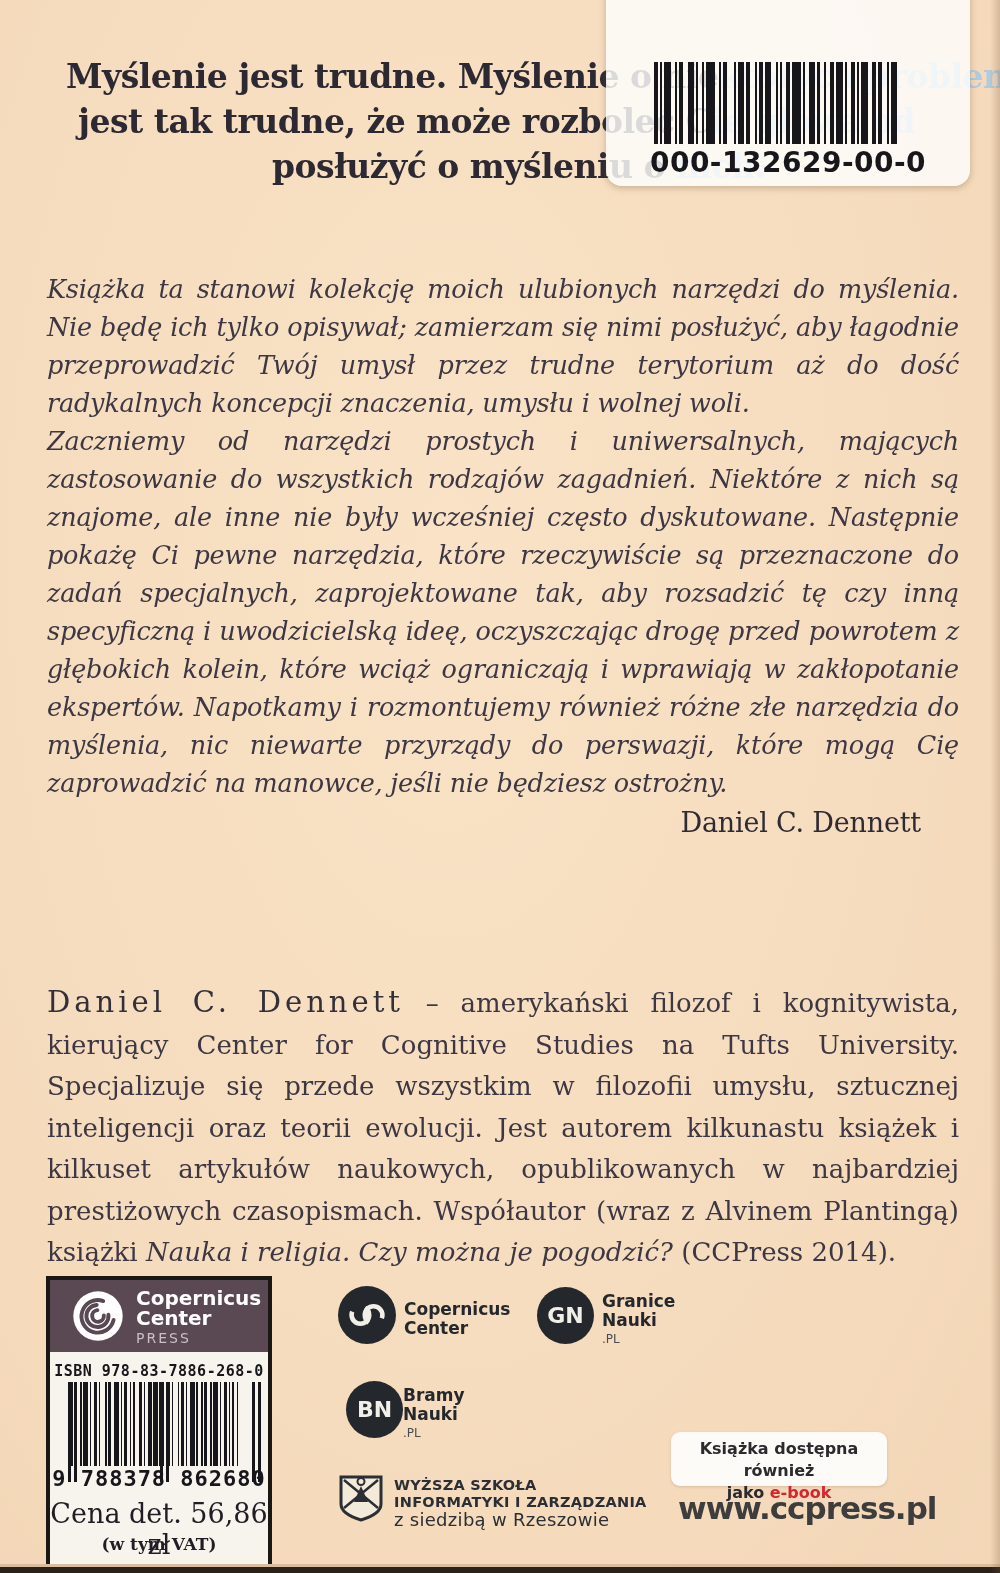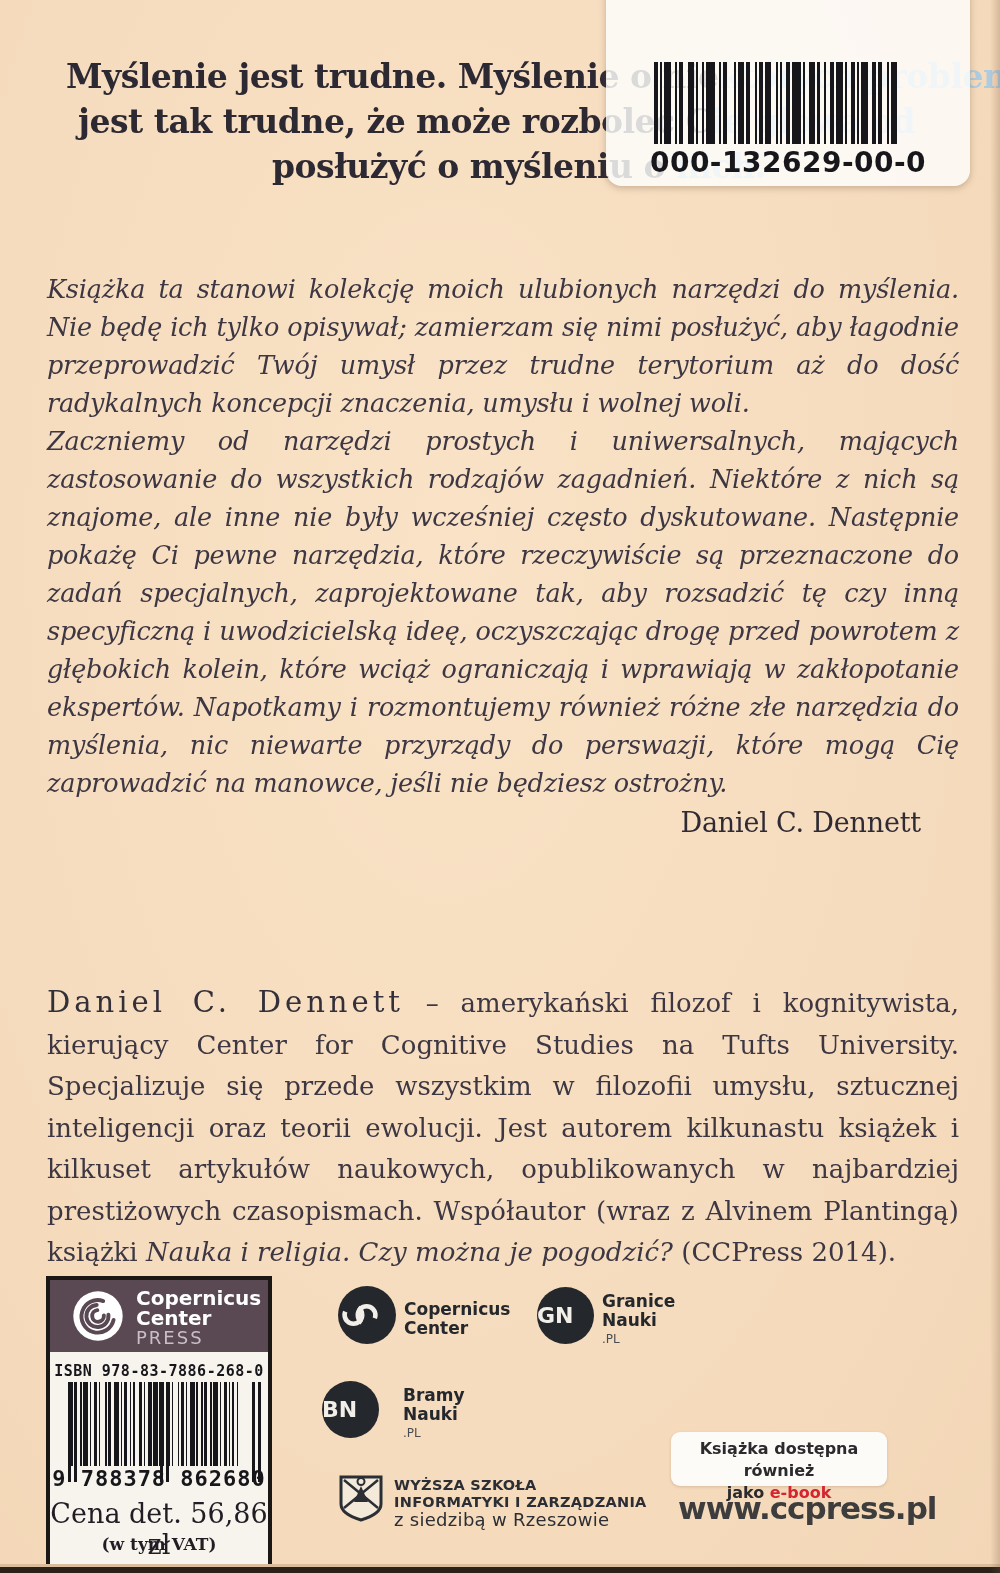--- a/index.html
+++ b/index.html
@@ -85,21 +85,21 @@
   .pb-band{
     position:absolute;left:0;top:0;width:100%;height:72px;
     background:#5a4853;
   }
   .pb-logo-circle{position:absolute;left:22px;top:10px;width:52px;height:52px;}
   .pb-names{
     position:absolute;left:86px;top:8px;
     font-family:"DejaVu Sans", sans-serif;color:#ffffff;
     font-weight:bold;font-size:20px;line-height:20px;
   }
-  .pb-press{font-weight:normal;font-size:18px;color:#c9bfc6;letter-spacing:2px;}
+  .pb-press{font-weight:normal;font-size:14px;color:#c9bfc6;letter-spacing:2px;}
   .pb-isbn{
     position:absolute;top:82px;left:0;width:100%;text-align:center;
     font-family:"DejaVu Sans Mono", monospace;
     font-weight:bold;font-size:15px;letter-spacing:0.5px;color:#17161a;
   }
   .ean{
     position:absolute;top:102px;left:18px;width:192px;height:84px;
     white-space:nowrap;overflow:hidden;
   }
   .guard{position:absolute;width:3px;height:100px;background:#17161a;top:102px;}
@@ -116,21 +116,21 @@
   .pb-vat{
     position:absolute;top:254px;left:0;width:100%;text-align:center;
     font-weight:bold;font-size:17px;color:#211d24;
   }
   
   .logo-circle{
     position:absolute;border-radius:50%;
     background:#24272c;
     color:#f2efe9;
     font-family:"DejaVu Sans", sans-serif;font-weight:bold;
-    display:flex;align-items:center;justify-content:flex-start;
+    display:flex;align-items:center;justify-content:center;
   }
   .logo-label{
     position:absolute;
     font-family:"DejaVu Sans", sans-serif;font-weight:bold;
     font-size:17px;line-height:19px;color:#24272c;
   }
   .logo-suffix{font-weight:normal;font-size:12px;color:#4a4d52;}
   .wsiz-crest{position:absolute;left:338px;top:1474px;width:46px;height:48px;}
   .wsiz-label{
     position:absolute;left:394px;top:1477px;
@@ -223,21 +223,21 @@
 
   <div class="logo-circle" style="left:537px;top:1287px;width:57px;height:57px;font-size:22px;">
       <span>GN</span>
     </div>
   <div class="logo-label" style="left:602px;top:1292px;">
     <div>Granice</div>
     <div>Nauki</div>
     <div class="logo-suffix">.PL</div>
   </div>
 
-  <div class="logo-circle" style="left:322px;top:1381px;width:57px;height:57px;font-size:22px;">
+  <div class="logo-circle" style="left:346px;top:1381px;width:57px;height:57px;font-size:22px;">
       <span>BN</span>
     </div>
   <div class="logo-label" style="left:403px;top:1386px;">
     <div>Bramy</div>
     <div>Nauki</div>
     <div class="logo-suffix">.PL</div>
   </div>
 
   <svg class="wsiz-crest" viewBox="0 0 46 48">
     <path d="M3,3 H43 V30 Q43,40 23,46 Q3,40 3,30 Z" fill="#f3ead9" stroke="#2b2e34" stroke-width="3"></path>

